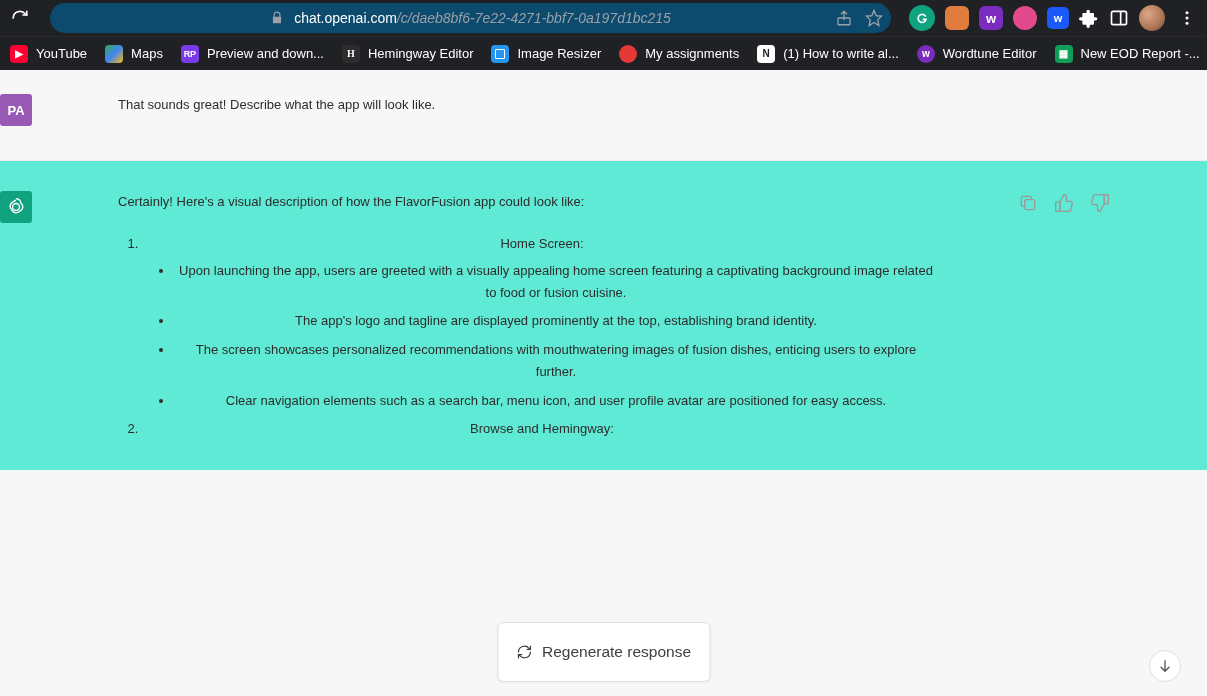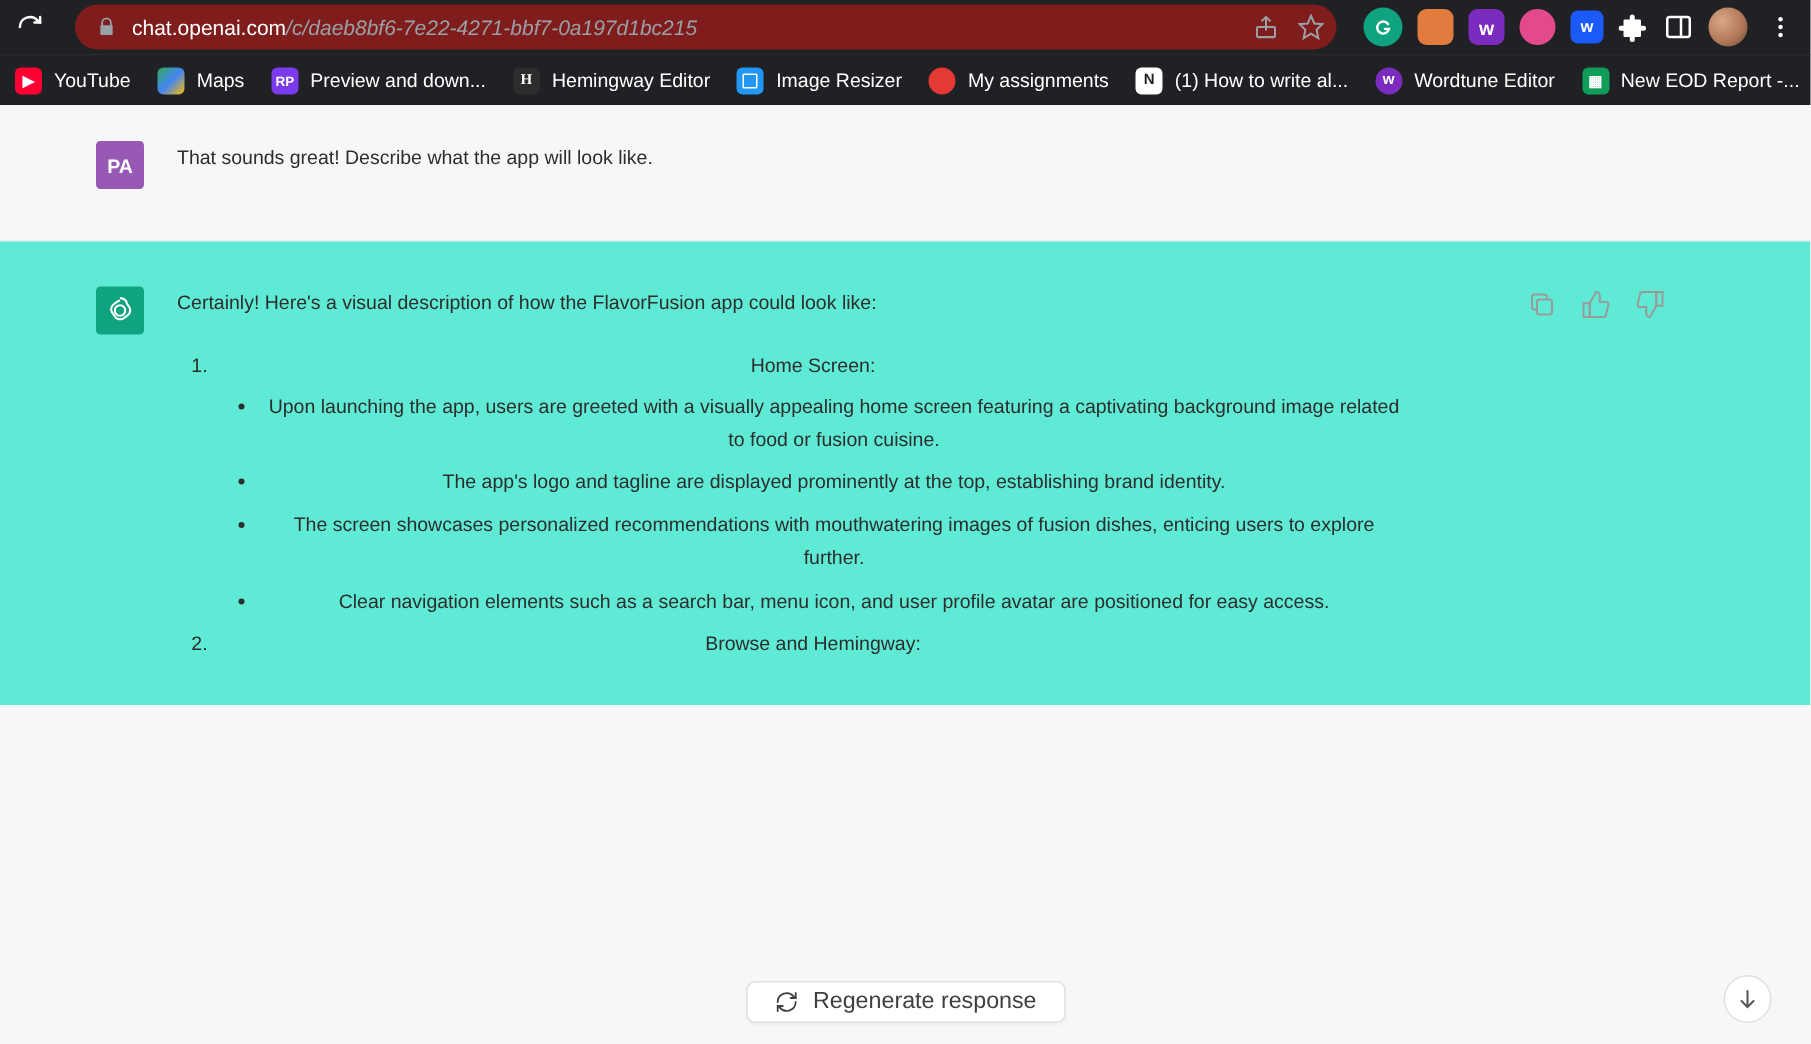--- a/index.html
+++ b/index.html
@@ -26,29 +26,30 @@
   }
   .reload-btn {
     margin-left: 6px;
     display: flex; align-items: center; justify-content: center;
     width: 28px; height: 28px;
     color: #ffffff;
   }
   .omnibox {
     flex: 1;
     height: 30px;
-    background: #7f1d1d;
+    background: #0c4a6e;
     border-radius: 16px;
     display: flex;
     align-items: center;
     padding: 0 14px;
     color: #ffffff;
     font-size: 14px;
     position: relative;
     margin-left: 6px;
+    justify-content: center;
   }
   .lock { color: #9aa0a6; margin-right: 10px; display:flex; align-items:center;}
   .url-host { color: #ffffff; }
   .url-path { color: #9aa0a6; font-style: italic; }
   .omni-right {
     position: absolute; right: 8px; top: 0; bottom:0;
     display:flex; align-items:center; gap:12px;
   }
   .omni-right .star { color: #9aa0a6; }
   .share-ic { color:#9aa0a6; }
@@ -107,21 +108,21 @@
     top: 70px; left: 0; right: 0; bottom: 0;
     overflow: hidden;
   }
   .msg-block {
     display:flex;
     padding: 24px 0 24px 0;
     gap: 22px;
   }
   .user-block { background:#f7f7f8; padding-bottom:34px;}
   .ai-block   { background:#5eead4; border-top:1px solid #ececec; padding-top:30px;}
-  .gutter { width: 96px; flex: 0 0 96px; display:flex; justify-content:flex-end;}
+  .gutter { width: 96px; flex: 0 0 96px; display:flex; }
   .avatar {
     width:32px;height:32px;border-radius:3px;
     display:flex;align-items:center;justify-content:center;
     font-size:13px;font-weight:600;color:#fff;
   }
   .avatar-user { background:#9859b5; }
   .avatar-ai   { background:#10a37f; }
   .ai-logo { width:22px;height:22px; }
   .content {
     flex:1; max-width: 860px;
@@ -146,21 +147,21 @@
   .act-btn { width:24px;height:24px; display:flex;align-items:center;justify-content:center;}
 
   
   .regen {
     position:absolute;
     left:50%; transform:translateX(-50%);
     bottom: 14px;
     background:#ffffff;
     border:1px solid #e0e0e0;
     border-radius:6px;
-    padding: 4px 18px;
+    padding: 20px 18px;
     font-size:15.5px;
     color:#404040;
     display:flex; align-items:center; gap:10px;
     box-shadow: 0 1px 2px rgba(0,0,0,0.04);
   }
   .scroll-down {
     position:absolute;
     right: 26px; bottom: 14px;
     width:32px;height:32px;
     border:1px solid #e0e0e0; border-radius:50%;

